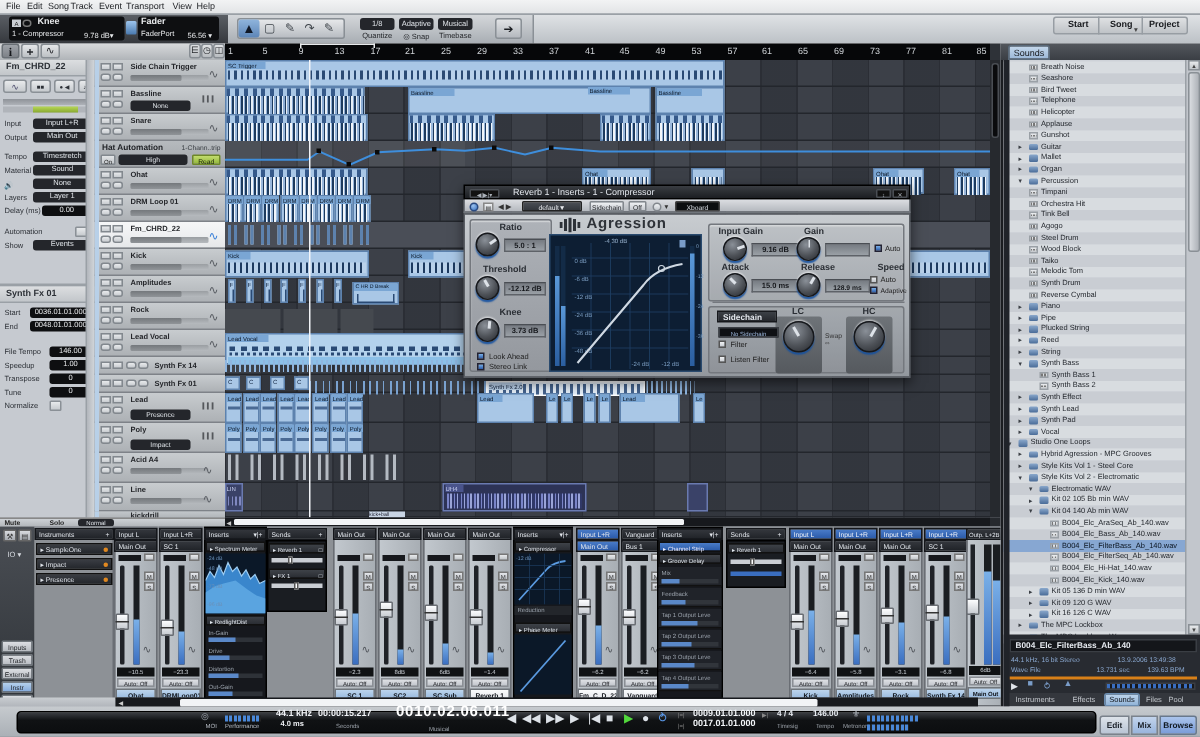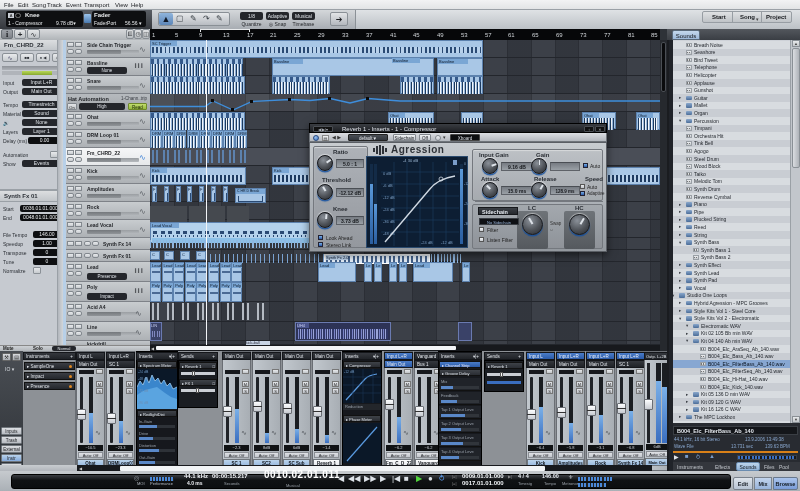--- a/index.html
+++ b/index.html
@@ -1229,21 +1229,21 @@
 <div class="abs" style="left:122px;top:3px;font-size:0;line-height:0;"><span style="color:#9aa0a8;font-size:6px;">◎</span></div>
 <div class="abs" style="left:125px;top:9px;font-size:0;line-height:0;"><span style="color:#b8bec6;font-size:4px;">MOI</span></div>
 <div class="abs" style="left:138px;top:2px;font-size:0;line-height:0;">
           <div style="width:24px;height:4px;background:repeating-linear-gradient(90deg,#4a88d8 0 2px,#222 2px 3px);"></div>
         </div>
 <div class="abs" style="left:138px;top:9px;font-size:0;line-height:0;"><span style="color:#b8bec6;font-size:4px;">Performance</span></div>
 <div class="abs" style="left:172px;top:1px;font-size:0;line-height:0;"><b style="color:#f0f2f6;font-size:6px;">44.1 kHz</b></div>
 <div class="abs" style="left:175px;top:8px;font-size:0;line-height:0;"><b style="color:#f0f2f6;font-size:5px;">4.0 ms</b></div>
 <div class="abs" style="left:200px;top:1px;font-size:0;line-height:0;"><b style="color:#f0f2f6;font-size:6px;">00:00:15.217</b></div>
 <div class="abs" style="left:212px;top:9px;font-size:0;line-height:0;"><span style="color:#9aa0a8;font-size:4px;">Seconds</span></div>
-<div class="abs" style="left:252px;top:0px;font-size:0;line-height:0;"><b style="color:#ffffff;font-size:10px;letter-spacing:0.5px;">0010.02.01.011</b></div>
+<div class="abs" style="left:252px;top:0px;font-size:0;line-height:0;"><b style="color:#ffffff;font-size:10px;letter-spacing:0.5px;">0010.02.06.011</b></div>
 <div class="abs" style="left:274px;top:11px;font-size:0;line-height:0;"><span style="color:#9aa0a8;font-size:4px;">Musical</span></div>
 <div class="abs" style="left:326px;top:4px;font-size:0;line-height:0;"><span style="color:#dde2e8;font-size:8px;">◀</span></div>
 <div class="abs" style="left:336px;top:4px;font-size:0;line-height:0;"><span style="color:#dde2e8;font-size:8px;">◀◀</span></div>
 <div class="abs" style="left:352px;top:4px;font-size:0;line-height:0;"><span style="color:#dde2e8;font-size:8px;">▶▶</span></div>
 <div class="abs" style="left:368px;top:4px;font-size:0;line-height:0;"><span style="color:#dde2e8;font-size:8px;">▶</span></div>
 <div class="abs" style="left:380px;top:4px;font-size:0;line-height:0;"><span style="color:#dde2e8;font-size:8px;">|◀</span></div>
 <div class="abs" style="left:392px;top:4px;font-size:0;line-height:0;"><span style="color:#dde2e8;font-size:8px;">■</span></div>
 <div class="abs" style="left:404px;top:4px;font-size:0;line-height:0;"><span style="color:#52d83c;font-size:8px;">▶</span></div>
 <div class="abs" style="left:416px;top:4px;font-size:0;line-height:0;"><span style="color:#dde2e8;font-size:8px;">●</span></div>
 <div class="abs" style="left:427px;top:4px;font-size:0;line-height:0;"><span style="color:#5a98e8;font-size:8px;">⥁</span></div>

